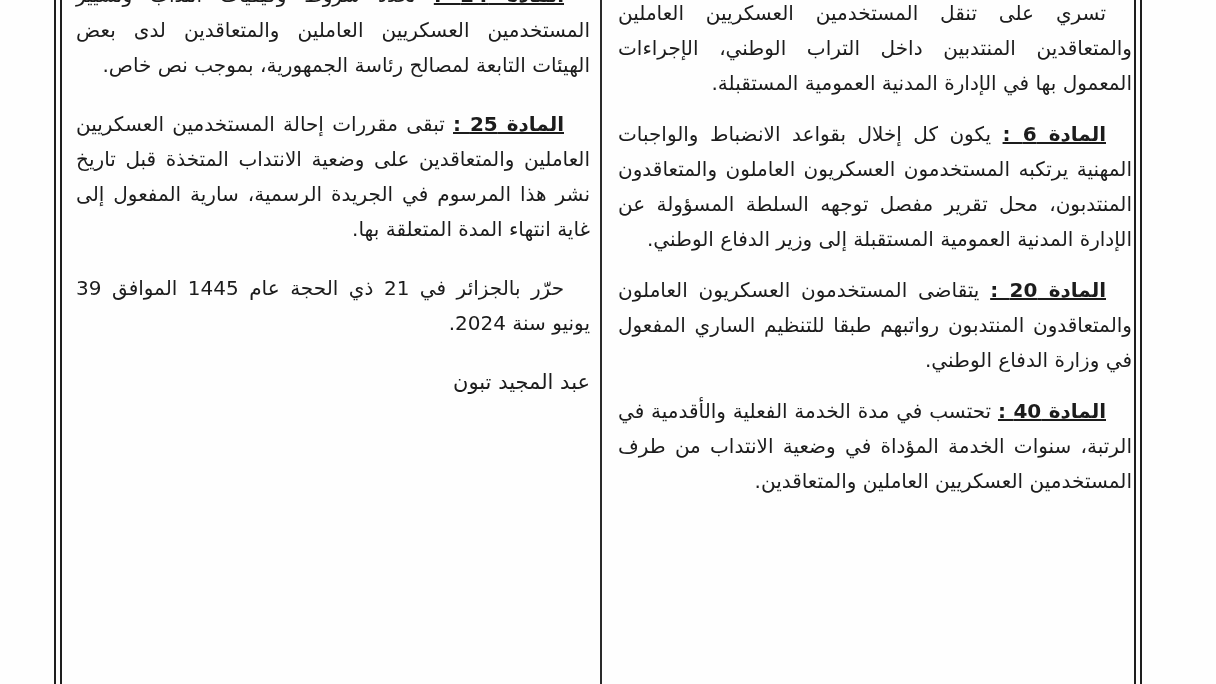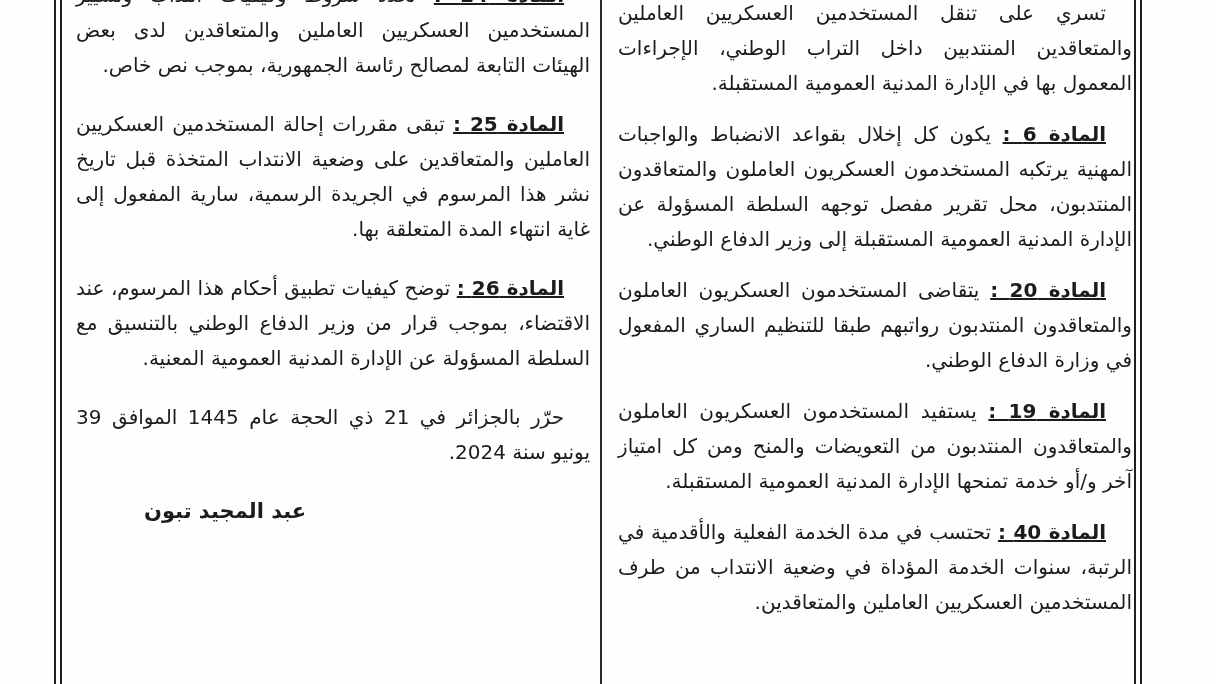--- a/index.html
+++ b/index.html
@@ -32,55 +32,53 @@
     line-height: 35px;
     letter-spacing: 0.2px;
   }
   .col p { text-indent: 26px; }
   .col-left  { left: 76px;  width: 514px; top: -22px; }
   .col-right { left: 618px; width: 514px; top: -4px;  }
   .col-left  p { margin: 0 0 24px 0; }
   .col-right p { margin: 0 0 16px 0; }
   .art-head { font-weight: bold; text-decoration: underline; }
   .signature {
-    font-weight: bold;
-    text-align: left;
+    font-weight: normal;
+    text-align: right;
     text-indent: 0 !important;
     font-size: 21px;
     padding-left: 68px;
     margin-top: 6px !important;
   }
 </style>
 </head>
 <body>
 
 <div class="page">
 
   <div class="border-double left"></div>
   <div class="border-double right"></div>
   <div class="divider-center"></div>
 
   <div class="col col-left">
     <p><span class="art-head">المادة 24 :</span> <span>تحدد شروط وكيفيات انتداب وتسيير المستخدمين العسكريين العاملين والمتعاقدين لدى بعض الهيئات التابعة لمصالح رئاسة الجمهورية، بموجب نص خاص.</span></p>
 
     <p><span class="art-head">المادة 25 :</span> <span>تبقى مقررات إحالة المستخدمين العسكريين العاملين والمتعاقدين على وضعية الانتداب المتخذة قبل تاريخ نشر هذا المرسوم في الجريدة الرسمية، سارية المفعول إلى غاية انتهاء المدة المتعلقة بها.</span></p>
 
-    <p><span class="art-head">المادة 26 :</span> <span>توضح كيفيات تطبيق أحكام هذا المرسوم، عند الاقتضاء، بموجب قرار من وزير الدفاع الوطني بالتنسيق مع السلطة المسؤولة عن الإدارة المدنية العمومية المعنية.</span></p>
 
 
     <p>حرّر بالجزائر في 21 ذي الحجة عام 1445 الموافق 39 يونيو سنة 2024.</p>
 
     <p class="signature">عبد المجيد تبون</p>
   </div>
 
   <div class="col col-right">
     <p>تسري على تنقل المستخدمين العسكريين العاملين والمتعاقدين المنتدبين داخل التراب الوطني، الإجراءات المعمول بها في الإدارة المدنية العمومية المستقبلة.</p>
 
     <p><span class="art-head">المادة 6 :</span> <span>يكون كل إخلال بقواعد الانضباط والواجبات المهنية يرتكبه المستخدمون العسكريون العاملون والمتعاقدون المنتدبون، محل تقرير مفصل توجهه السلطة المسؤولة عن الإدارة المدنية العمومية المستقبلة إلى وزير الدفاع الوطني.</span></p>
 
     <p><span class="art-head">المادة 20 :</span> <span>يتقاضى المستخدمون العسكريون العاملون والمتعاقدون المنتدبون رواتبهم طبقا للتنظيم الساري المفعول في وزارة الدفاع الوطني.</span></p>
 
-    <p><span class="art-head">المادة 19 :</span> <span>يستفيد المستخدمون العسكريون العاملون والمتعاقدون المنتدبون من التعويضات والمنح ومن كل امتياز آخر و/أو خدمة تمنحها الإدارة المدنية العمومية المستقبلة.</span></p>
 
     <p><span class="art-head">المادة 40 :</span> <span>تحتسب في مدة الخدمة الفعلية والأقدمية في الرتبة، سنوات الخدمة المؤداة في وضعية الانتداب من طرف المستخدمين العسكريين العاملين والمتعاقدين.</span></p>
   </div>
 
 </div>
 
 </body></html>

